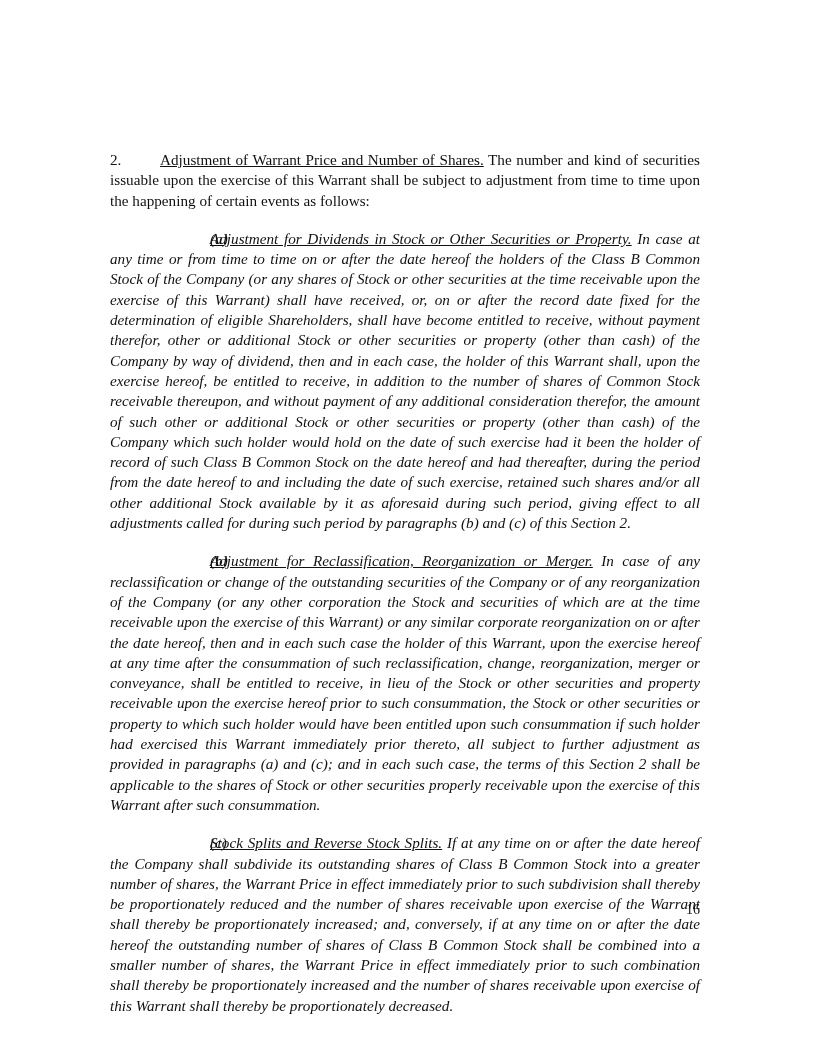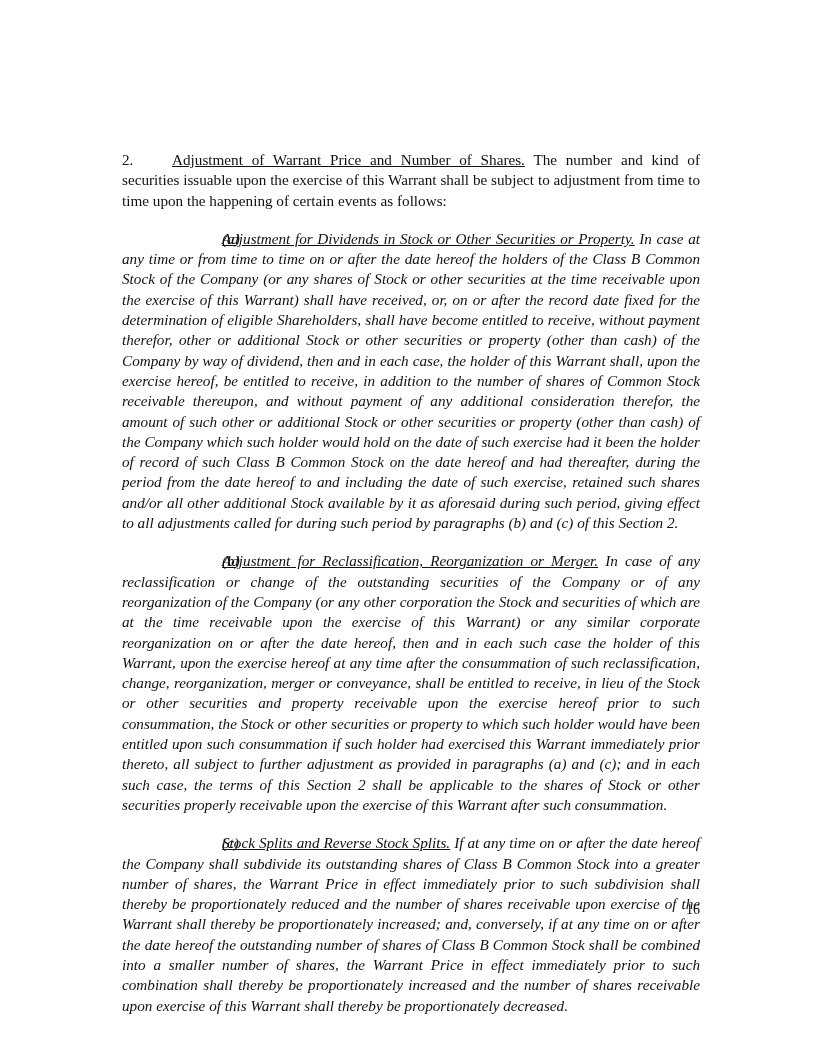--- a/index.html
+++ b/index.html
@@ -22,21 +22,21 @@
     height: 1055px;
     background: #ffffff;
   }
   .content {
     position: absolute;
     left: 110px;
     top: 150px;
     width: 590px;
   }
   p.para {
-    margin: 0 0 0 12px;
+    margin: 0 0 0 0;
     font-size: 15.2px;
     line-height: 20.3px;
     text-align: justify;
     text-justify: inter-word;
     color: #101010;
   }
   p.para + p.para {
     margin-top: 18px;
     font-style: italic;
   }

